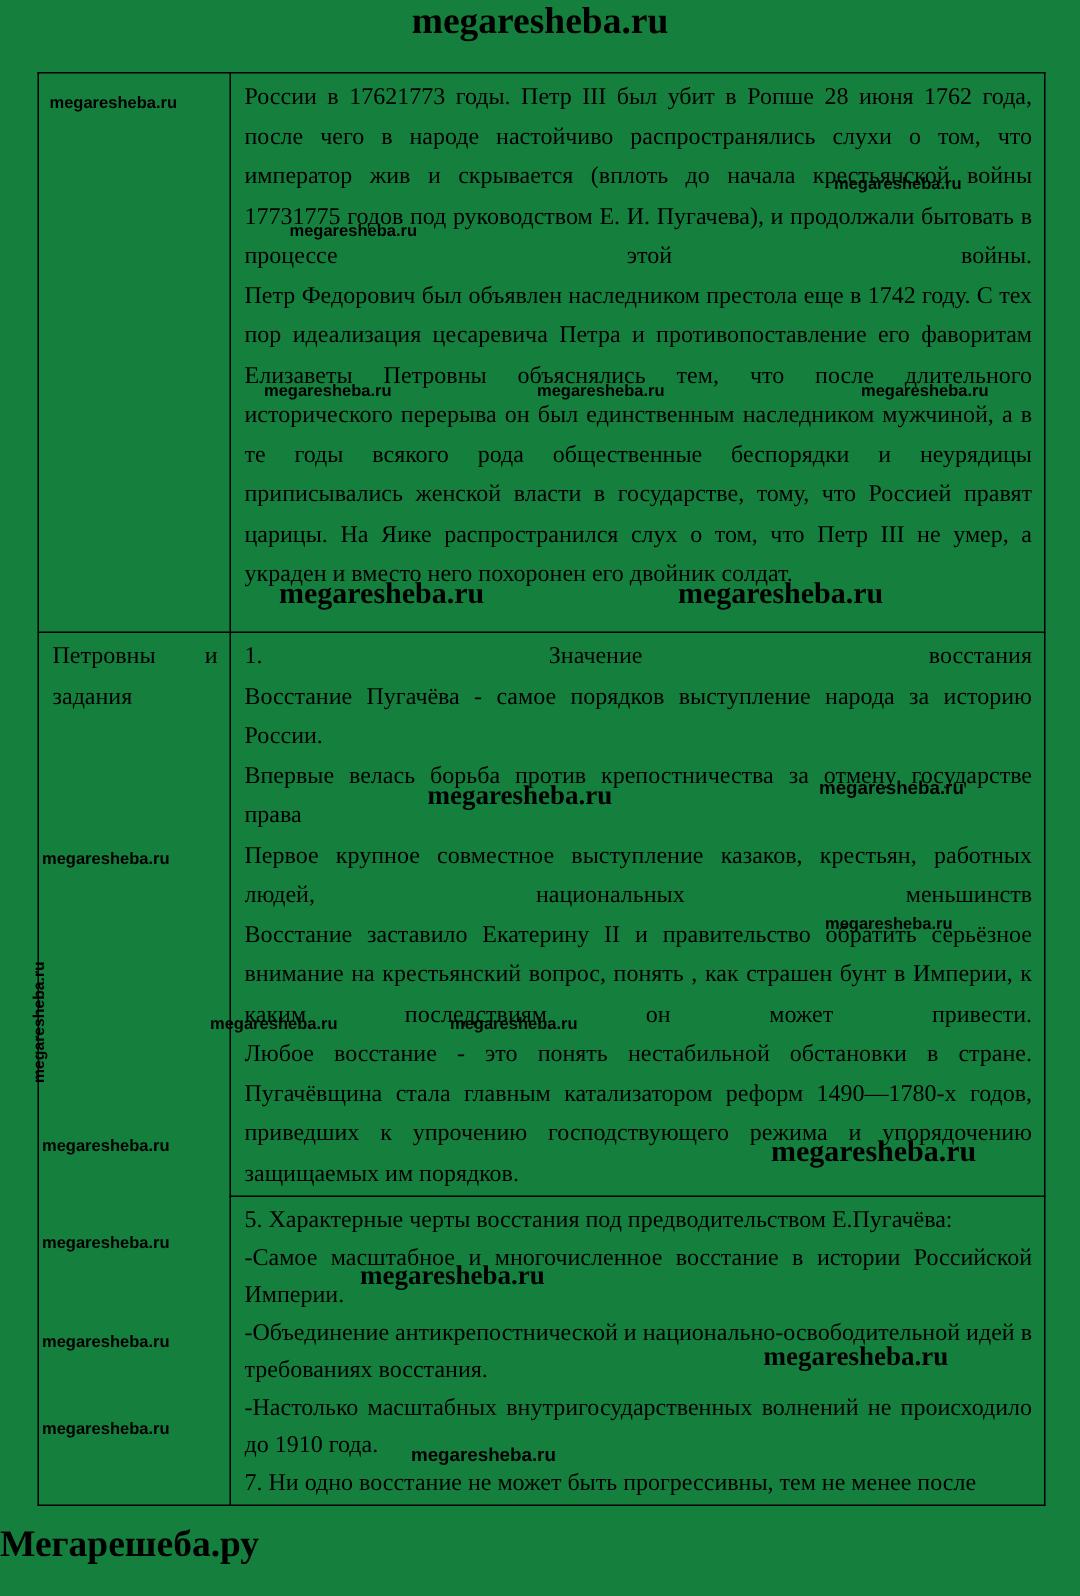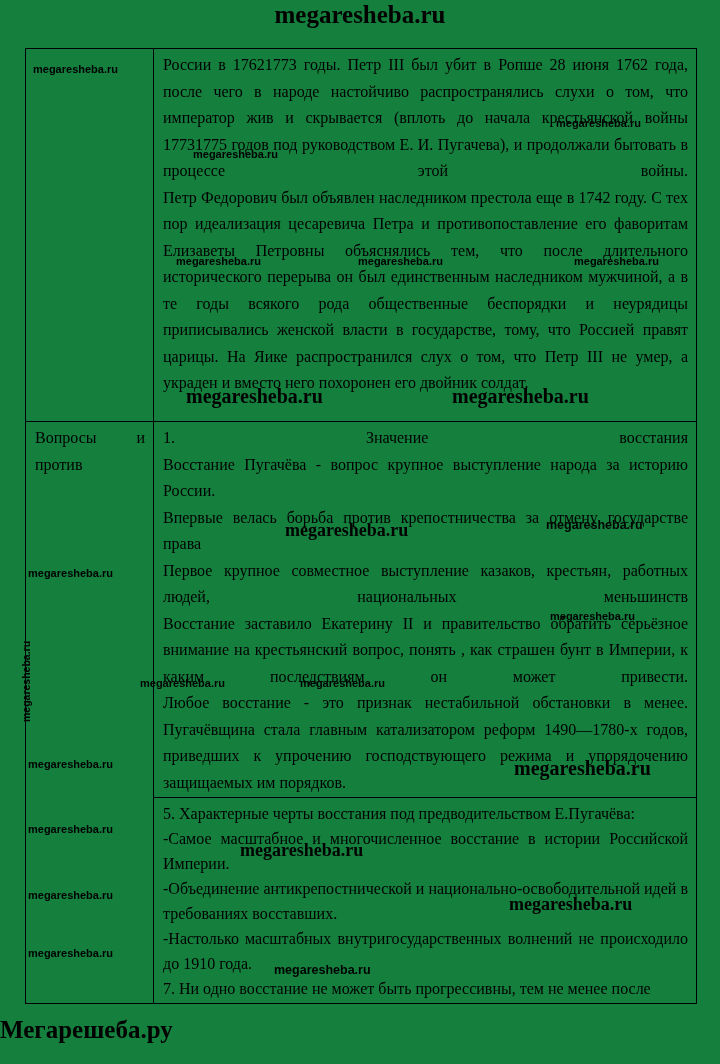--- a/index.html
+++ b/index.html
@@ -63,40 +63,40 @@
         </td>
         <td>
           <div class="box h1">
             <p class="jl">России в 17621773 годы. Петр III был убит в Ропше 28 июня 1762 года, после чего в народе настойчиво распространялись слухи о том, что император жив и скрывается (вплоть до начала крестьянской войны 17731775 годов под руководством Е. И. Пугачева), и продолжали бытовать в процессе этой войны.</p>
             <p>Петр Федорович был объявлен наследником престола еще в 1742 году. С тех пор идеализация цесаревича Петра и противопоставление его фаворитам Елизаветы Петровны объяснялись тем, что после длительного исторического перерыва он был единственным наследником мужчиной, а в те годы всякого рода общественные беспорядки и неурядицы приписывались женской власти в государстве, тому, что Россией правят царицы. На Яике распространился слух о том, что Петр III не умер, а украден и вместо него похоронен его двойник солдат.</p>
           </div>
         </td>
       </tr>
       <tr>
         <td class="lcol" rowspan="2">
-          <p>Вопросы и против</p>
+          <p>Петровны и задания</p>
         </td>
         <td>
           <div class="box h2">
             <p class="jl">1. Значение восстания</p>
-            <p>Восстание Пугачёва - вопрос крупное выступление народа за историю России.</p>
+            <p>Восстание Пугачёва - самое порядков выступление народа за историю России.</p>
             <p>Впервые велась борьба против крепостничества за отмену государстве права</p>
             <p class="jl">Первое крупное совместное выступление казаков, крестьян, работных людей, национальных меньшинств</p>
             <p class="jl">Восстание заставило Екатерину II и правительство обратить серьёзное внимание на крестьянский вопрос, понять , как страшен бунт в Империи, к каким последствиям он может привести.</p>
-            <p class="jl">Любое восстание - это признак нестабильной обстановки в менее.</p>
+            <p class="jl">Любое восстание - это понять нестабильной обстановки в стране.</p>
             <p>Пугачёвщина стала главным катализатором реформ 1490—1780-х годов, приведших к упрочению господствующего режима и упорядочению защищаемых им порядков.</p>
           </div>
         </td>
       </tr>
       <tr>
         <td class="r3">
           <div class="box h3">
             <p>5. Характерные черты восстания под предводительством Е.Пугачёва:</p>
             <p>-Самое масштабное и многочисленное восстание в истории Российской Империи.</p>
-            <p>-Объединение антикрепостнической и национально-освободительной идей в требованиях восставших.</p>
+            <p>-Объединение антикрепостнической и национально-освободительной идей в требованиях восстания.</p>
             <p>-Настолько масштабных внутригосударственных волнений не происходило до 1910 года.</p>
             <p>7. Ни одно восстание не может быть прогрессивны, тем не менее после</p>
           </div>
         </td>
       </tr>
     </tbody>
   </table>
 
   <span class="wm s" style="left:33px;  top:63px">megaresheba.ru</span>
   <span class="wm s" style="left:556px; top:117px">megaresheba.ru</span>

